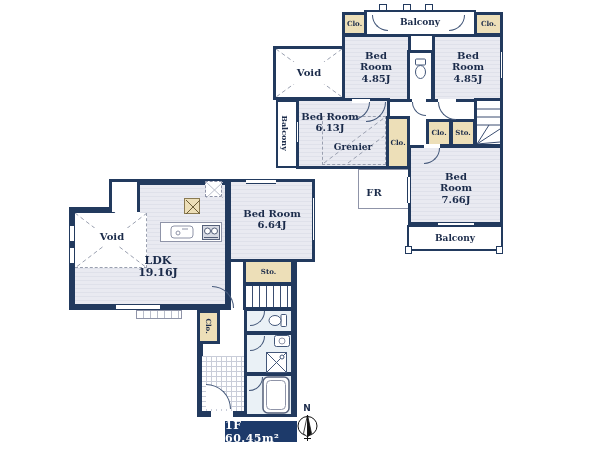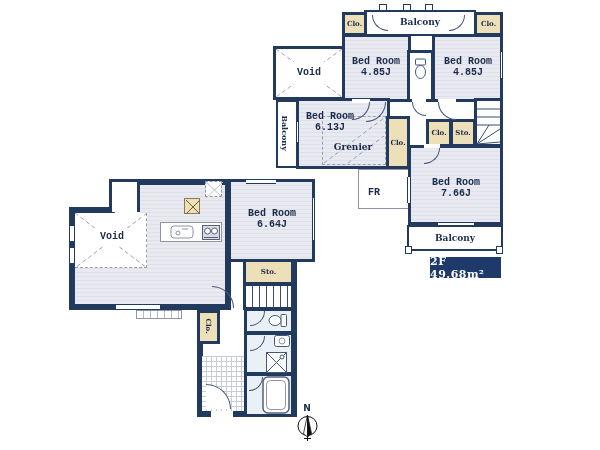--- a/index.html
+++ b/index.html
@@ -10,21 +10,21 @@
   .thinroom{border:2px solid #223a5e;}
   .fill{background:repeating-linear-gradient(180deg,#e9eaf1 0px,#e9eaf1 3px,#dfe1ea 3px,#dfe1ea 4px);}
   .white{background:#fff;}
   .tan{background:#eddfb8;}
   .wet{background:#eaf1f6;}
   .wall{background:#223a5e;}
   .gap{background:#fff;}
   .lbl{display:flex;align-items:center;justify-content:center;text-align:center;
        font-weight:bold;line-height:1.12;color:#1b2b4a;}
   .sz{display:block;font-weight:bold;}
-  .f10{font-size:10px;font-family:Liberation Mono, monospace;} .f9{font-size:9px;} .f8{font-size:8px;} .f7{font-size:7px;} .f11{font-size:11px;}
+  .f10{font-size:10px;} .f9{font-size:9px;} .f8{font-size:8px;} .f7{font-size:7px;} .f11{font-size:11px;}
   .vrot{transform:rotate(90deg);transform-origin:center center;}
   .areabox{background:#1d3a6a;color:#fff;display:flex;align-items:center;justify-content:center;
            font-size:11px;font-weight:bold;letter-spacing:0.5px;}
   .arc{background:transparent;}
   .arc-br{border-right:1px solid #44587a;border-bottom:1px solid #44587a;border-bottom-right-radius:100%;}
   .arc-bl{border-left:1px solid #44587a;border-bottom:1px solid #44587a;border-bottom-left-radius:100%;}
   .arc-tr{border-top:1px solid #44587a;border-right:1px solid #44587a;border-top-right-radius:100%;}
   .post{background:#fff;border:1px solid #223a5e;}
   .winH{background:#fff;border-top:1px solid #223a5e;border-bottom:1px solid #223a5e;}
   .winV{background:#fff;border-left:1px solid #223a5e;border-right:1px solid #223a5e;}
@@ -128,21 +128,20 @@
   <div class="abs winV" style="left:407px;top:177px;width:4px;height:26px;"></div>
   <div class="abs gap" style="left:424px;top:144px;width:16px;height:4px;"></div>
   <div class="abs arc arc-br" style="left:424px;top:148px;width:16px;height:16px;"></div>
   <div class="abs winH" style="left:438px;top:222px;width:36px;height:4px;"></div>
 
   <div class="abs thinroom white" style="left:407px;top:225px;width:96px;height:26px;"></div>
   <div class="abs lbl f9" style="left:407px;top:228px;width:96px;height:20px;">Balcony</div>
   <div class="abs post" style="left:405px;top:246px;width:7px;height:8px;"></div>
   <div class="abs post" style="left:496px;top:246px;width:7px;height:8px;"></div>
 
-  <div class="abs areabox" style="left:430px;top:257px;width:71px;height:21px;">2F 49.68m²</div>
 
   <div class="abs fill" style="left:140px;top:185px;width:88px;height:120px;"></div>
   <div class="abs fill" style="left:75px;top:213px;width:70px;height:92px;"></div>
 
   <div class="abs wall" style="left:137px;top:179px;width:94px;height:6px;"></div>
   <div class="abs wall" style="left:69px;top:207px;width:46px;height:6px;"></div>
   <div class="abs wall" style="left:69px;top:207px;width:6px;height:103px;"></div>
   <div class="abs wall" style="left:69px;top:304px;width:162px;height:6px;"></div>
   <div class="abs wall" style="left:225px;top:182px;width:6px;height:126px;"></div>
 
@@ -179,20 +178,23 @@
     <circle cx="8" cy="8" r="2" fill="none" stroke="#8f94a8"></circle>
       <line x1="12" y1="4" x2="18" y2="4" stroke="#8f94a8"></line>
   </svg>
   <svg class="abs" style="left:202px;top:225px;" width="18" height="15" viewBox="0 0 18 15">
     <rect x="0.5" y="0.5" width="17" height="14" fill="#d8dbe4" stroke="#55607a"></rect>
     <circle cx="5.5" cy="6" r="3" fill="#fff" stroke="#55607a"></circle>
       <circle cx="12.5" cy="6" r="3" fill="#fff" stroke="#55607a"></circle>
     <line x1="2" y1="12.5" x2="16" y2="12.5" stroke="#55607a"></line>
   </svg>
 
+  <div class="abs lbl f11" style="left:126px;top:252px;width:64px;height:30px;background:transparent;">
+    <span><span>LDK</span><span class="sz">19.16J</span></span>
+  </div>
 
   <div class="abs room fill" style="left:228px;top:179px;width:87px;height:83px;"></div>
   <div class="abs lbl f10" style="left:243px;top:196px;width:58px;height:46px;">
     <span><span>Bed Room</span><span class="sz">6.64J</span></span>
   </div>
   <div class="abs winH" style="left:246px;top:179px;width:30px;height:5px;"></div>
   <div class="abs winV" style="left:312px;top:198px;width:3px;height:42px;"></div>
 
   <div class="abs room tan" style="left:243px;top:259px;width:51px;height:26px;"></div>
   <div class="abs lbl f7" style="left:243px;top:259px;width:51px;height:26px;">Sto.</div>
@@ -230,20 +232,21 @@
   <svg class="abs" style="left:262px;top:376px;" width="28" height="38" viewBox="0 0 28 38">
     <rect x="1" y="1" width="26" height="36" rx="5" fill="#fff" stroke="#55607a" stroke-width="1.5"></rect>
     <rect x="4.5" y="4.5" width="19" height="29" rx="4" fill="none" stroke="#8f94a8"></rect>
   </svg>
   <div class="abs arc arc-br" style="left:249px;top:377px;width:14px;height:14px;"></div>
 
   <div class="abs white tile" style="left:202px;top:356px;width:42px;height:55px;"></div>
   <div class="abs arc arc-tr" style="left:206px;top:384px;width:25px;height:25px;background:#fff;"></div>
   <div class="abs gap" style="left:210px;top:411px;width:24px;height:6px;border-left:1px solid #223a5e;border-right:1px solid #223a5e;"></div>
 
+  <div class="abs areabox" style="left:225px;top:421px;width:72px;height:21px;">1F 60.45m²</div>
 
   <div class="abs lbl f9" style="left:298px;top:402px;width:18px;height:12px;background:transparent;font-family:'DejaVu Sans',sans-serif;">N</div>
   <svg class="abs" style="left:296px;top:414px;" width="23" height="27" viewBox="0 0 23 27">
     <circle cx="11.5" cy="12" r="9.5" fill="none" stroke="#111"></circle>
     <polygon points="11.5,1 11.5,23 7.5,19.5" fill="#fff" stroke="#111" stroke-width="0.8"></polygon>
     <polygon points="11.5,1 15.5,19.5 11.5,23" fill="#111" stroke="#111" stroke-width="0.8"></polygon>
     <line x1="8" y1="24.5" x2="15" y2="24.5" stroke="#111"></line>
     <line x1="11.5" y1="22" x2="11.5" y2="27" stroke="#111"></line>
   </svg>
 

